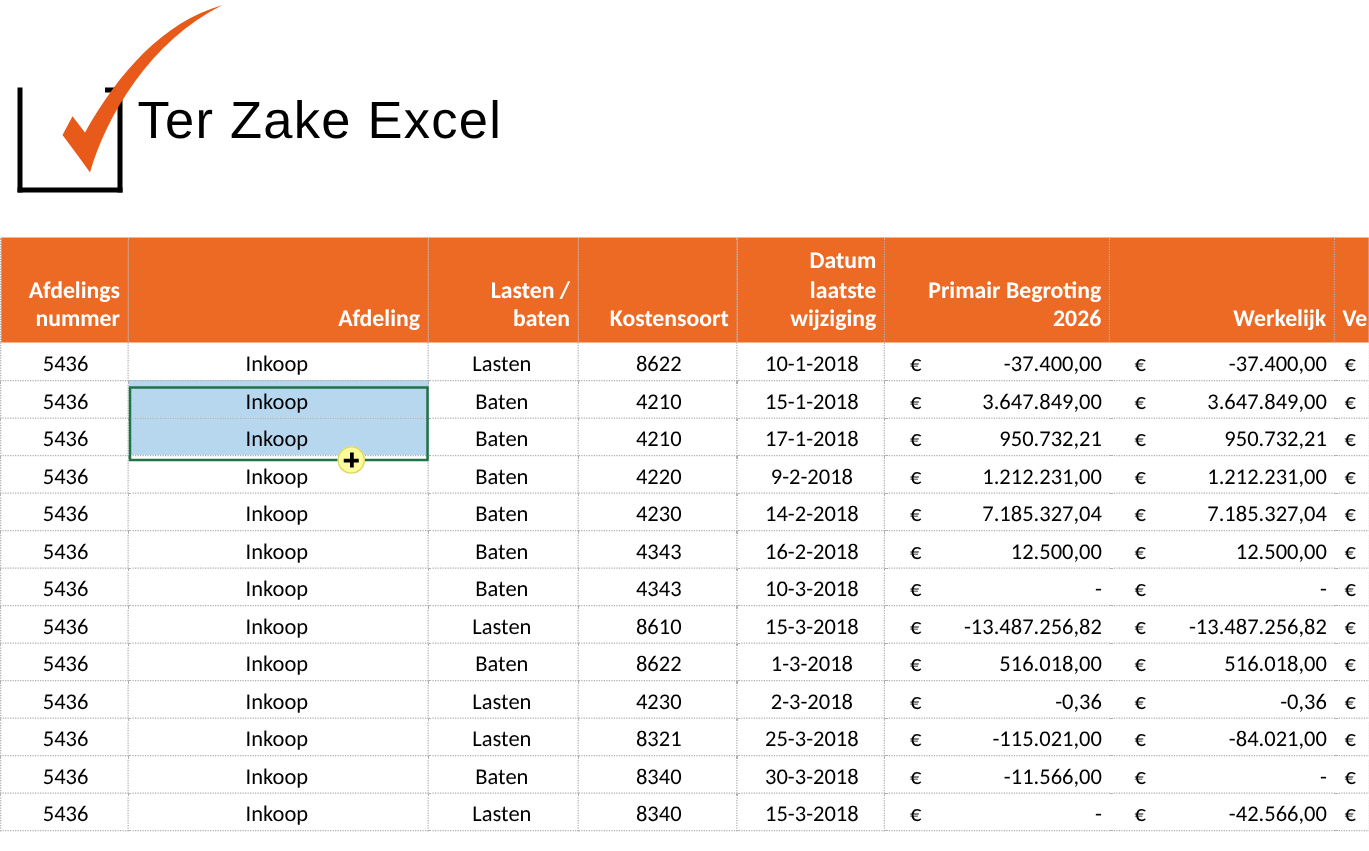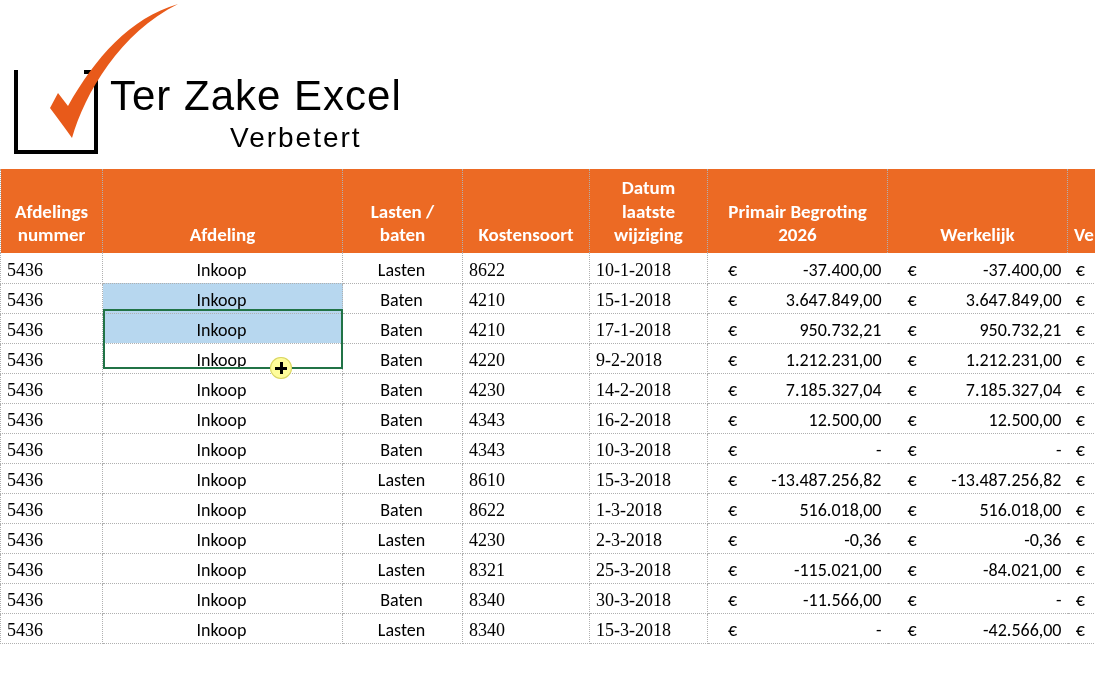--- a/index.html
+++ b/index.html
@@ -9,21 +9,21 @@
     font-family: Calibri, Arial, sans-serif;
     font-size: 18px;
     background: #fff;
     width: 1095px;
     height: 681px;
     overflow: hidden;
     position: relative;
   }
   .logo-area {
     position: relative;
-    height: 169px;
+    height: 190px;
     width: 1095px;
     padding: 4px 0 0 14px;
   }
   .logo-square {
     position: absolute;
     left: 14px;
     top: 70px;
     width: 84px;
     height: 84px;
     border: 4px solid #000;
@@ -72,40 +72,40 @@
   col.c2 { width: 120px; }
   col.c3 { width: 127px; }
   col.c4 { width: 118px; }
   col.c5 { width: 180px; }
   col.c6 { width: 180px; }
   col.c7 { width: 28px; }
   th {
     background: #ec6a24;
     color: #fff;
     font-weight: bold;
-    text-align: center;
+    text-align: right;
     vertical-align: bottom;
     padding: 4px 6px 6px 6px;
     border-right: 1px dotted #b0b0b0;
     height: 84px;
     font-size: 19px;
     line-height: 1.25;
   }
   td {
     border-bottom: 1px dotted #b0b0b0;
     border-right: 1px dotted #b0b0b0;
     padding: 2px 6px;
     height: 30px;
     vertical-align: bottom;
     white-space: nowrap;
   }
   td:first-child, th:first-child {
     border-left: 1px dotted #b0b0b0;
   }
-  td.num { text-align: left; padding-right: 4px; font-family: Liberation Serif, serif; }
+  td.num { text-align: center; padding-right: 4px; }
   td.txt { text-align: center; padding-left: 4px; }
   td.money {
     position: relative;
     text-align: right;
     padding-left: 20px;
     border-right: none;
   }
   .money-wrap {
     display: flex;
     justify-content: space-between;
@@ -154,21 +154,20 @@
 </style>
 </head>
 <body>
 
 <div class="logo-area">
   <div class="logo-square"></div>
   <svg class="logo-check" viewBox="0 0 180 160">
     <path d="M 40 110 Q 55 130 62 140 C 75 95 110 35 168 6 C 120 20 85 60 58 108 L 48 95 Z" fill="#e85a1a"></path>
   </svg>
   <div class="logo-text">Ter Zake Excel</div>
-  <div class="logo-sub">Verbetert</div>
 </div>
 
 <table>
   <colgroup>
     <col class="c0">
       <col class="c1">
       <col class="c2">
       <col class="c3">
       <col class="c4">
       <col class="c5">

